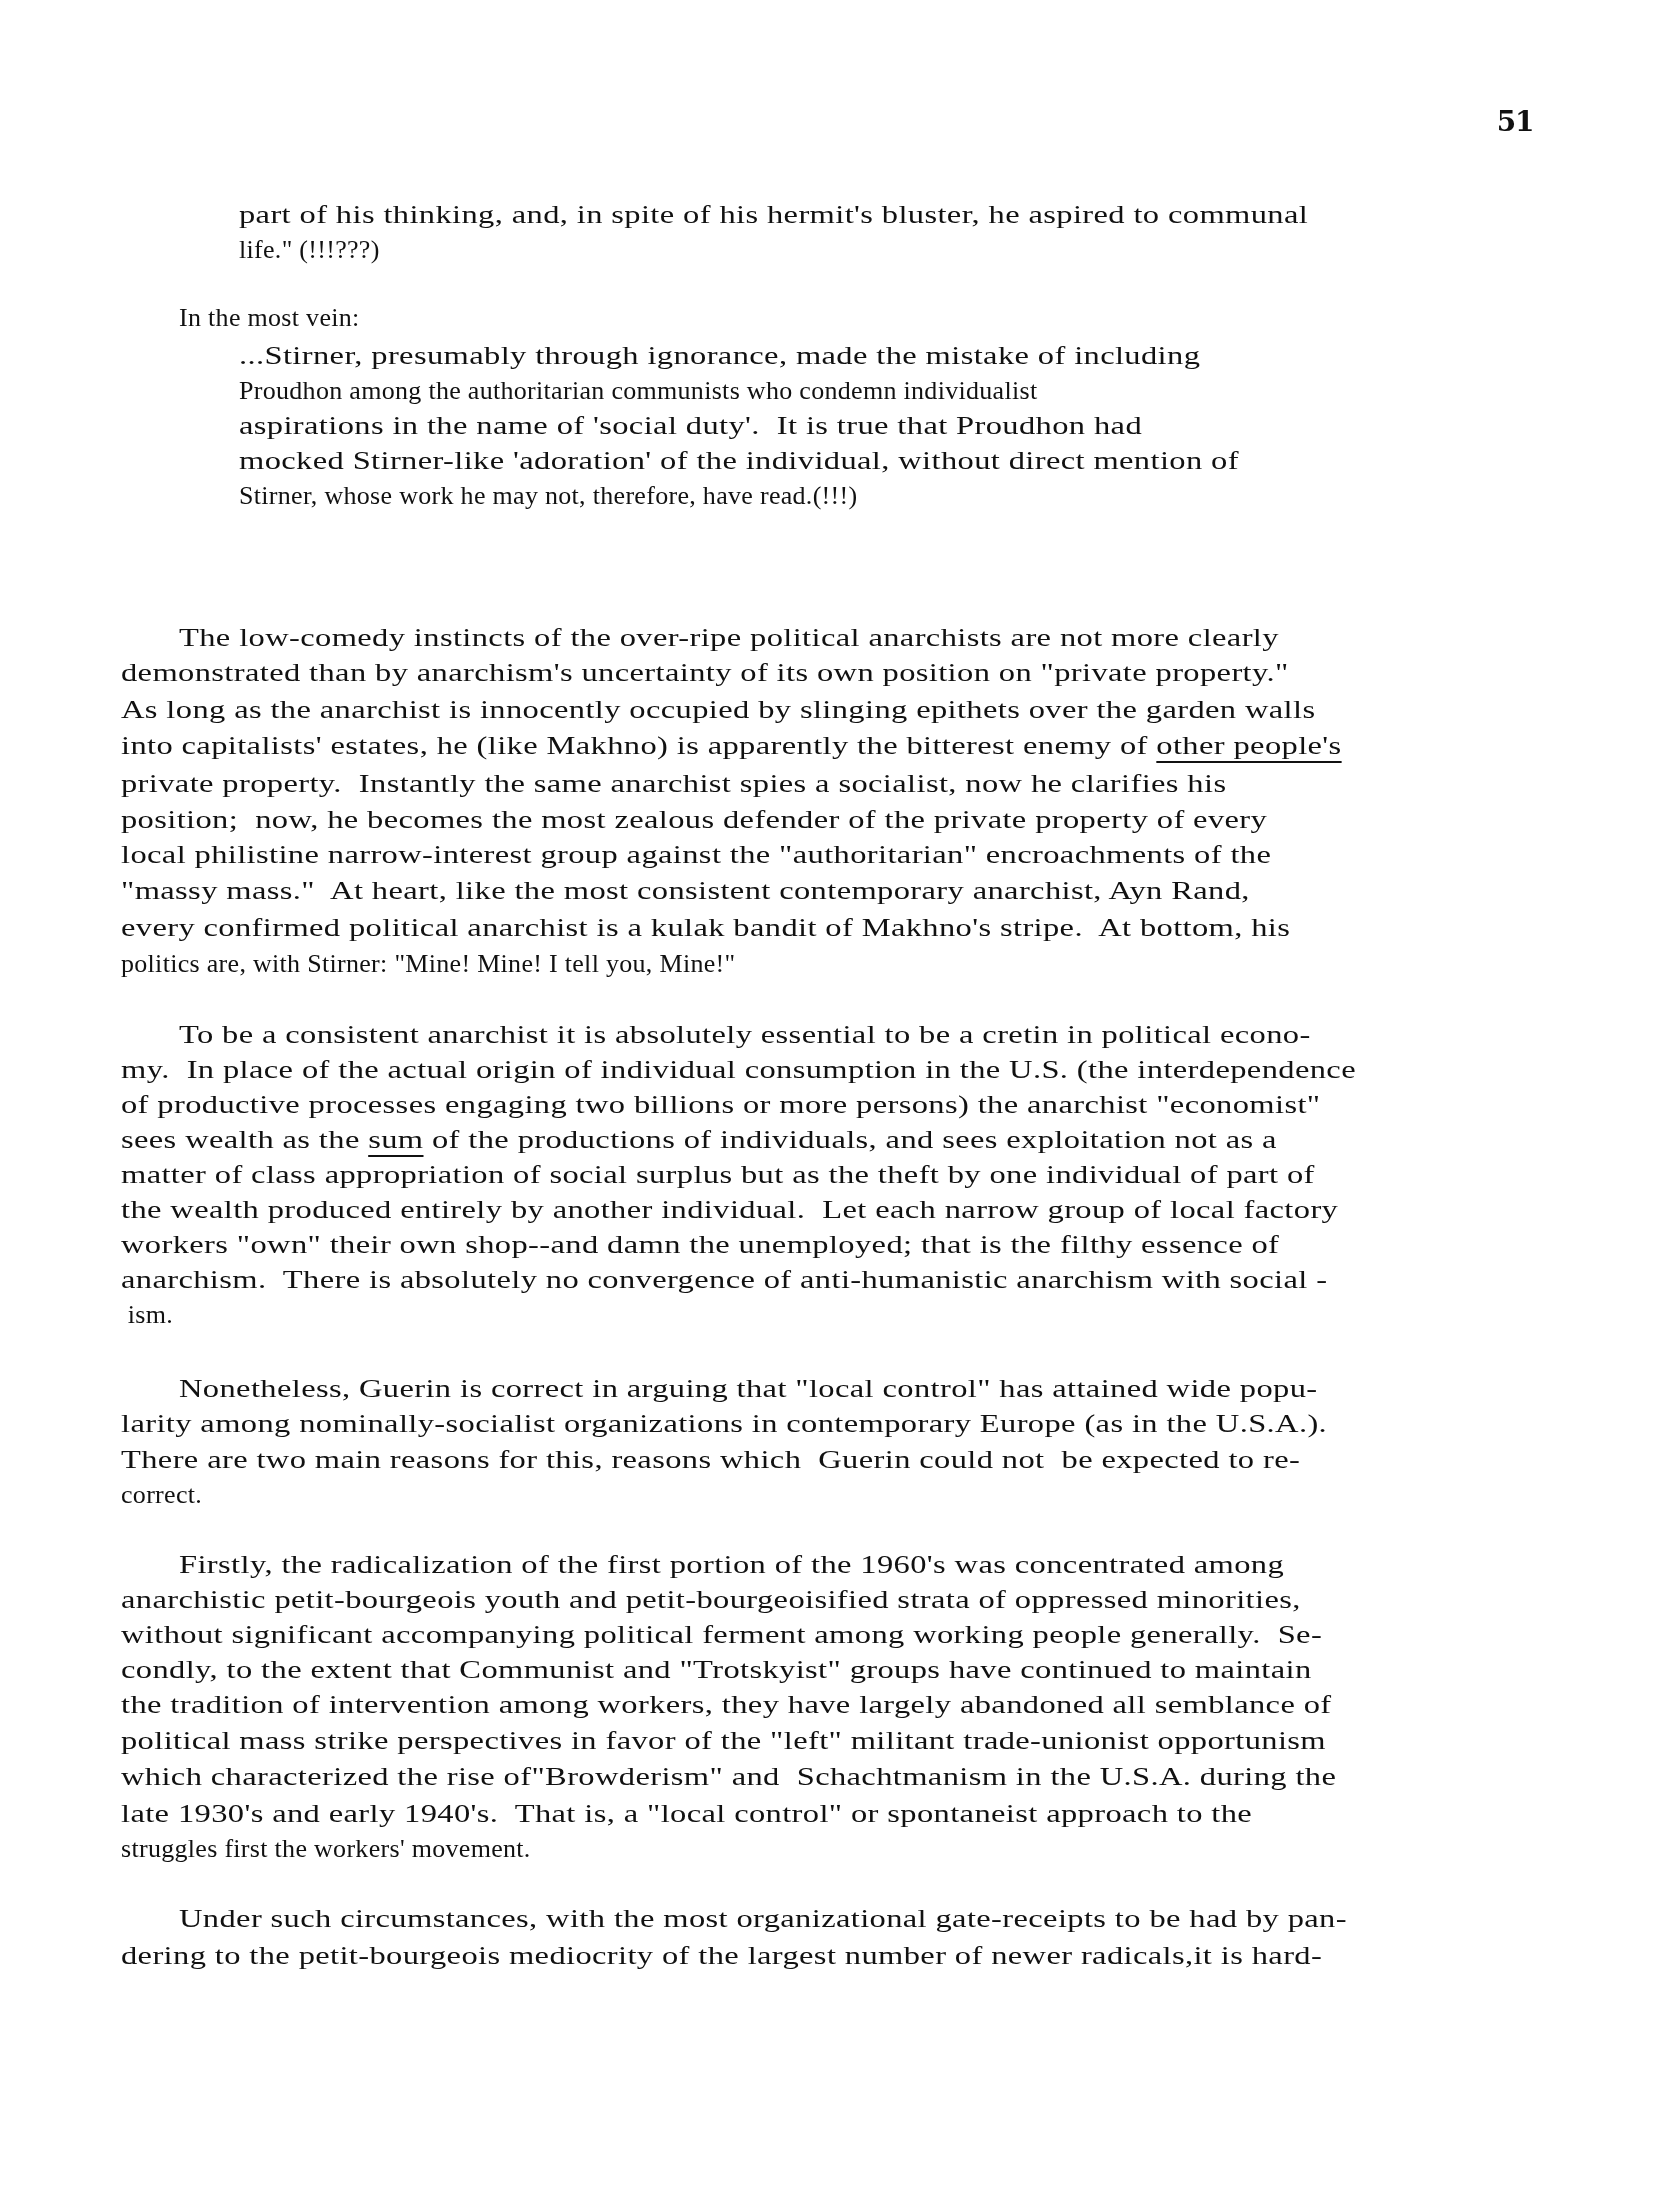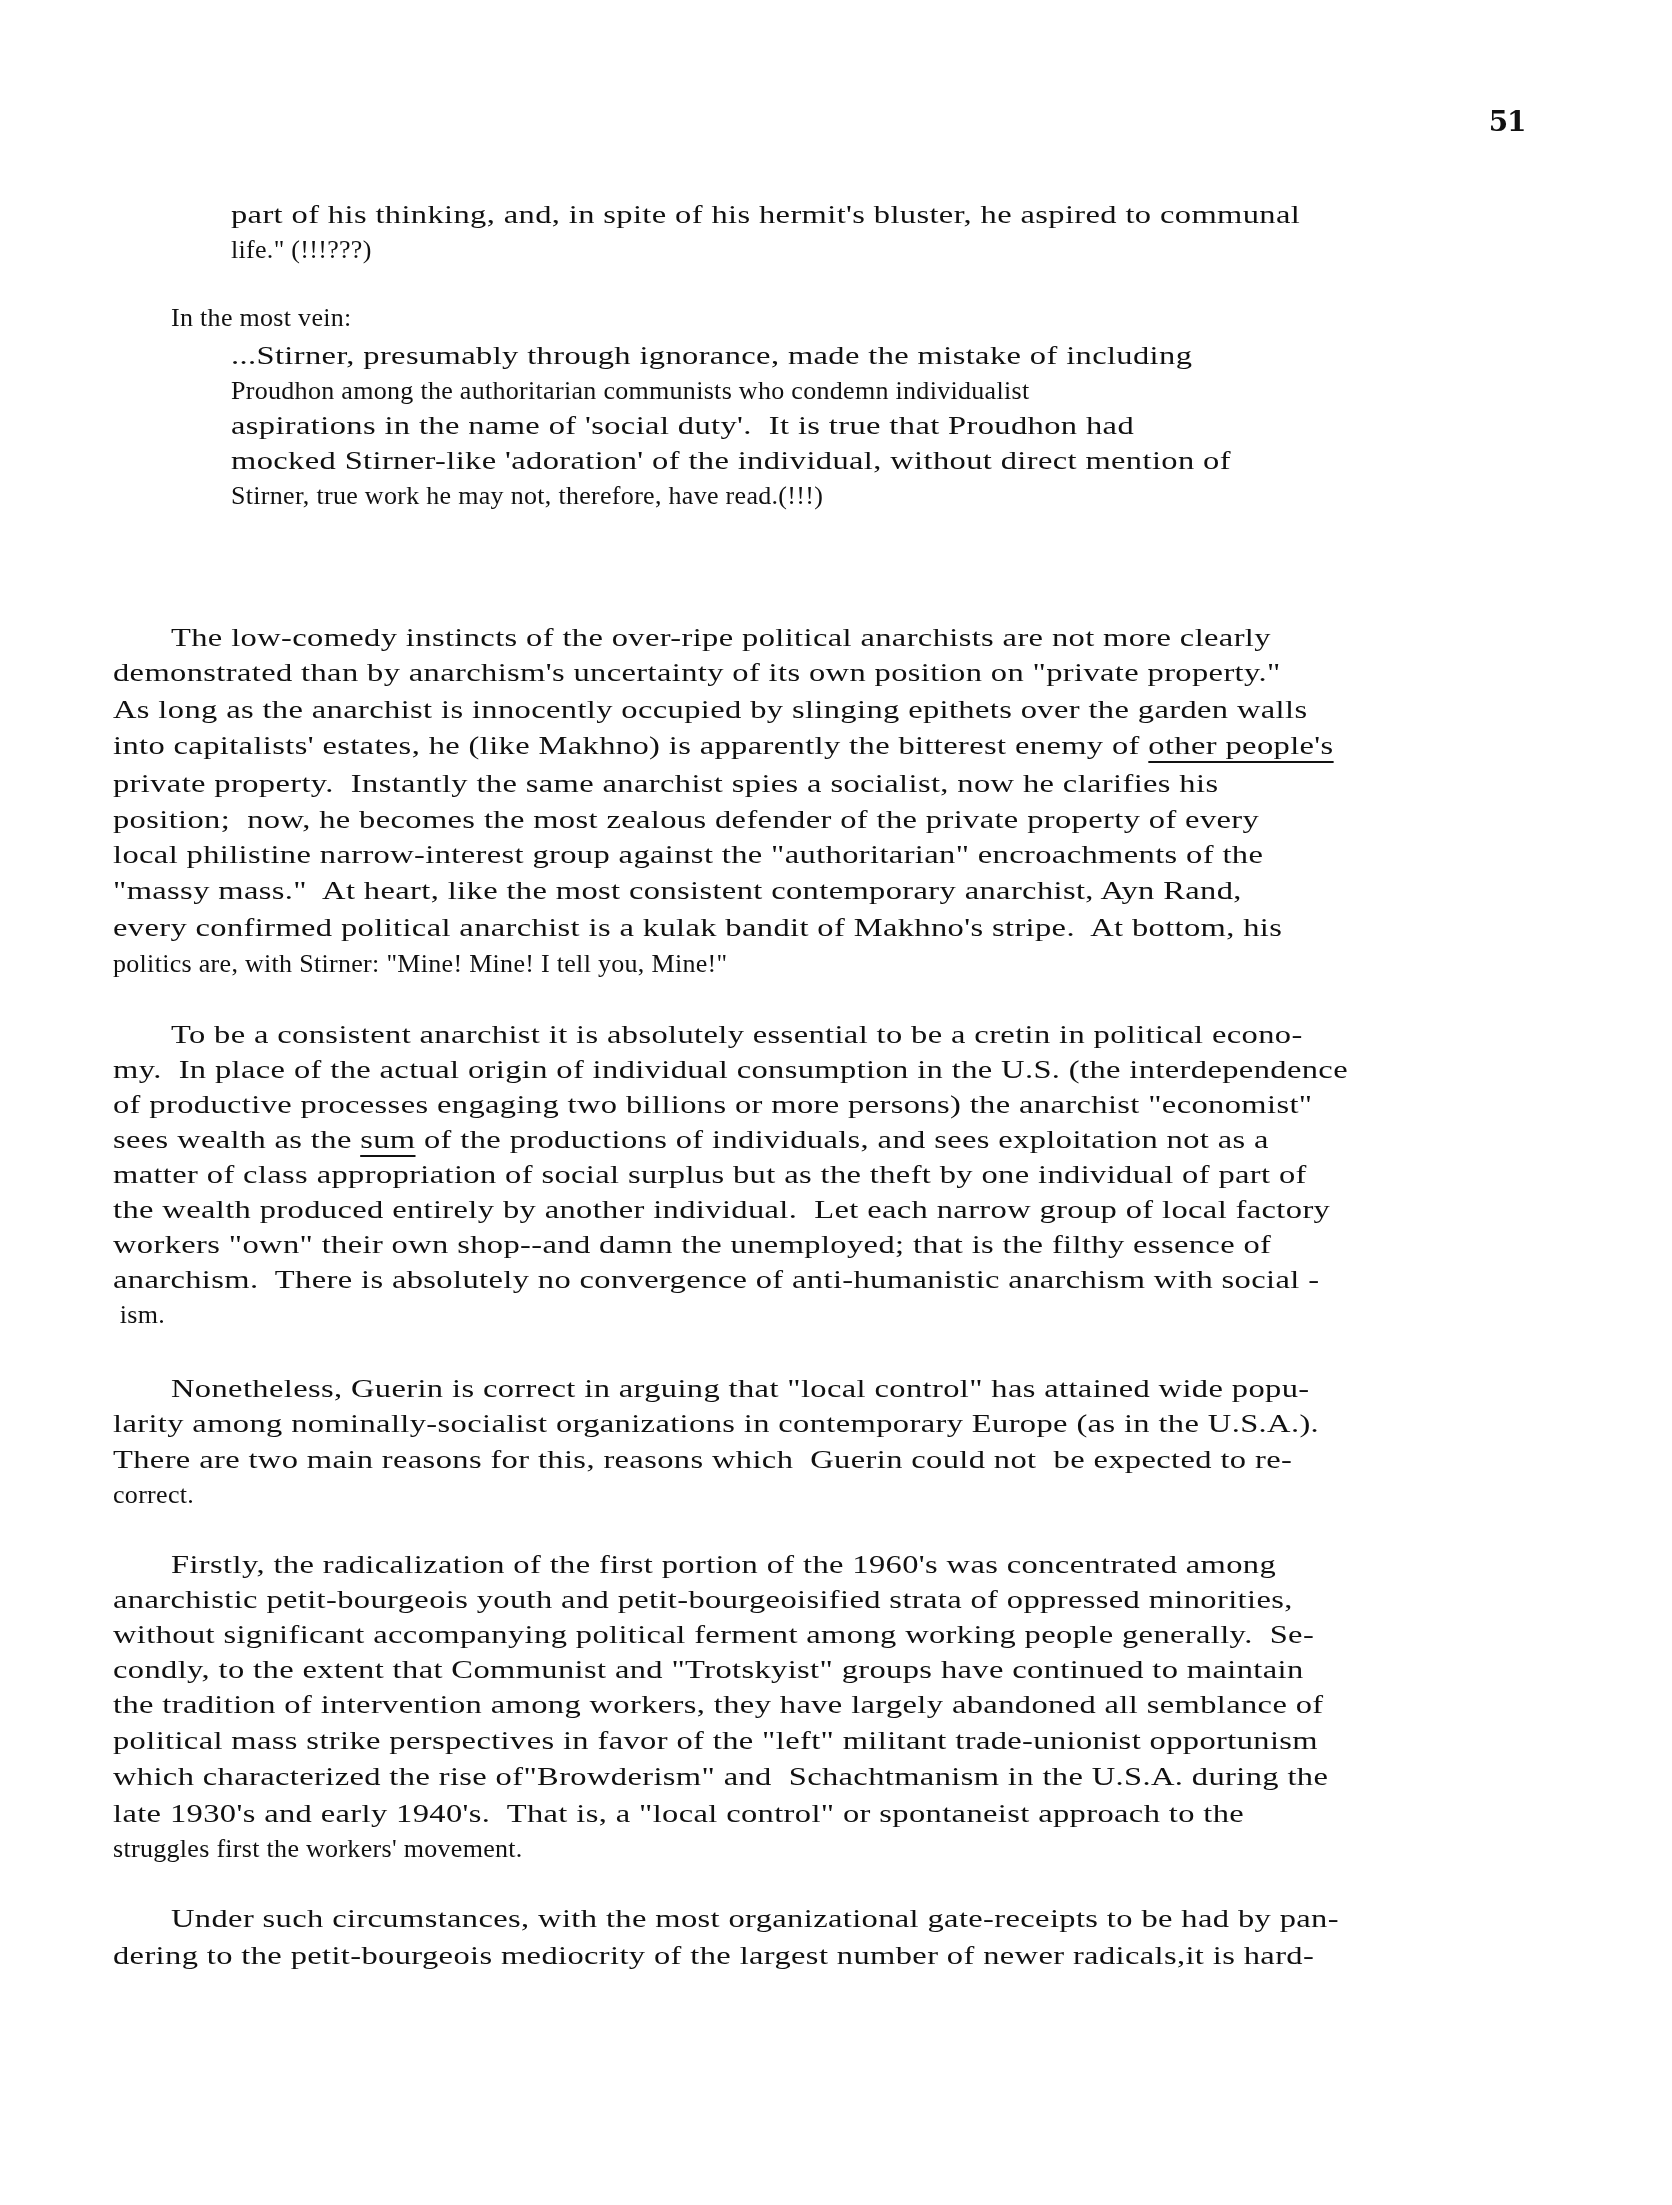--- a/index.html
+++ b/index.html
@@ -4,21 +4,21 @@
 <style>
   html, body { margin: 0; padding: 0; background: #ffffff; }
   body {
     width: 1673px;
     height: 2205px;
     position: relative;
     overflow: hidden;
     color: #111111;
     font-family: "DejaVu Sans Mono", "Liberation Mono", monospace;
   }
-  .page { position: absolute; left: 0; top: 0; width: 1637px; height: 2205px; }
+  .page { position: absolute; left: 8px; top: 0; width: 1637px; height: 2205px; }
   .page-number {
     position: absolute;
     right: 112px;
     top: 105px;
     font-family: "DejaVu Serif", "Liberation Serif", serif;
     font-weight: bold;
     font-size: 28px;
     letter-spacing: -1.4px;
   }
   .line {
@@ -51,21 +51,21 @@
   <div class="line" style="left: 231px; top: 197px; transform: scaleX(1.25);">part of his thinking, and, in spite of his hermit's bluster, he aspired to communal</div>
   <div class="line" style="left:231px; top:232px;">life." (!!!???)</div>
 
   <div class="line" style="left:171px; top:300px;">In the most vein:</div>
 
   <div>
     <div class="line" style="left: 231px; top: 338px; transform: scaleX(1.25);">...Stirner, presumably through ignorance, made the mistake of including</div>
     <div class="line" style="left:231px; top:373px;">Proudhon among the authoritarian communists who condemn individualist</div>
     <div class="line" style="left: 231px; top: 408px; transform: scaleX(1.25);">aspirations in the name of 'social duty'.  It is true that Proudhon had</div>
     <div class="line" style="left: 231px; top: 443px; transform: scaleX(1.25);">mocked Stirner-like 'adoration' of the individual, without direct mention of</div>
-    <div class="line" style="left:231px; top:478px;">Stirner, true work he may not, therefore, have read.(!!!)</div>
+    <div class="line" style="left:231px; top:478px;">Stirner, whose work he may not, therefore, have read.(!!!)</div>
   </div>
 
 
   <div>
     <div class="line" style="left: 171px; top: 620px; transform: scaleX(1.25);">The low-comedy instincts of the over-ripe political anarchists are not more clearly</div>
     <div class="line" style="left: 113px; top: 655px; transform: scaleX(1.25);">demonstrated than by anarchism's uncertainty of its own position on "private property."</div>
     <div class="line" style="left: 113px; top: 692px; transform: scaleX(1.25);">As long as the anarchist is innocently occupied by slinging epithets over the garden walls</div>
     <div class="line" style="left: 113px; top: 728px; transform: scaleX(1.25);"><span>into capitalists' estates, he (like Makhno) is apparently the bitterest enemy of </span><span class="u">other people's</span></div>
     <div class="line" style="left: 113px; top: 766px; transform: scaleX(1.25);">private property.  Instantly the same anarchist spies a socialist, now he clarifies his</div>
     <div class="line" style="left: 113px; top: 802px; transform: scaleX(1.25);">position;  now, he becomes the most zealous defender of the private property of every</div>

